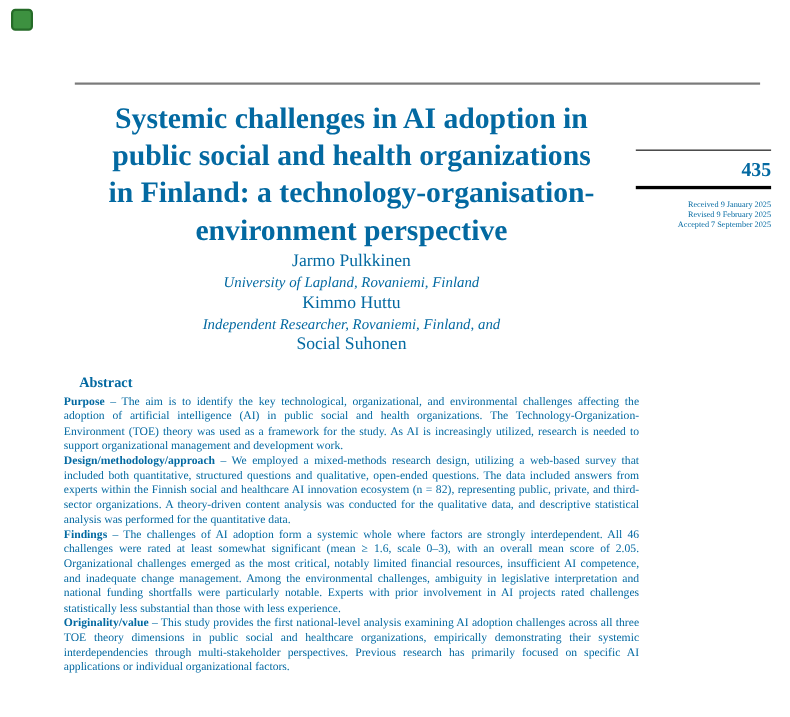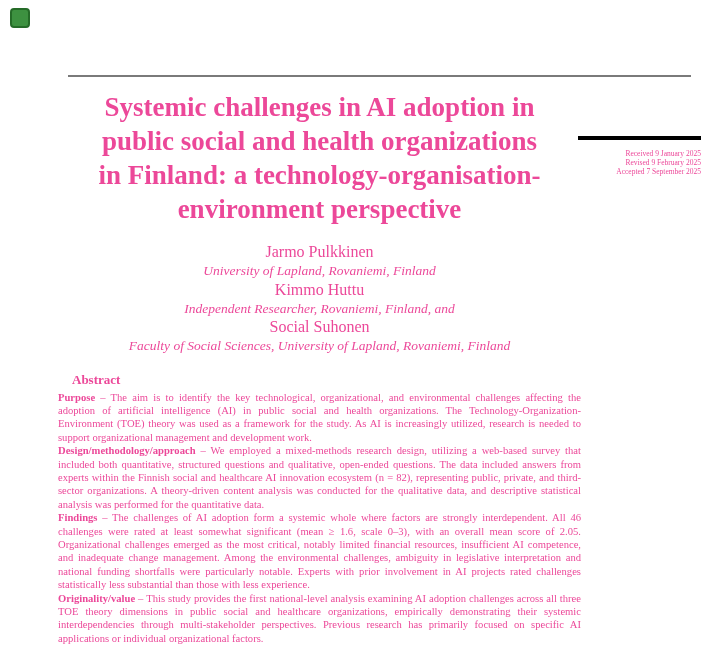--- a/index.html
+++ b/index.html
@@ -1,33 +1,33 @@
 <!DOCTYPE html>
 <html><head>
 <meta charset="utf-8">
 <style>
   html,body { margin:0; padding:0; background:#ffffff; }
   .page {
     position:relative; width:718px; height:652px; background:#ffffff;
-    font-family:"Liberation Serif","DejaVu Serif",serif; color:#ec4899;
+    font-family:"Liberation Serif","DejaVu Serif",serif; color:#0369a1;
     overflow:hidden;
   }
   .logo {
     position:absolute; left:10px; top:8px; width:20px; height:20px;
     background:#3d9140; border:2px solid #256b28; border-radius:4px;
     box-sizing:border-box;
   }
   .top-rule {
     position:absolute; left:68px; top:75px; width:623px; height:2px;
     background:#7a7a7a;
   }
   .main-col { position:absolute; left:58px; top:88px; width:523px; }
   .title { text-align:center; font-weight:bold; font-size:27px; line-height:34px; margin-top:2px; }
   .title-line { white-space:nowrap; }
-  .authors { text-align:center; margin-top:16px; }
+  .authors { text-align:center; margin-top:2px; }
   .author-name { font-size:16px; line-height:20px; }
   .author-affil { font-style:italic; font-size:13.5px; line-height:17.5px; }
   .abstract { margin-top:17px; }
   .abs-heading { font-weight:bold; font-size:13px; line-height:16px; margin:0 0 3px 14px; }
   .abs-sec { margin:0; font-size:10.6px; line-height:13.4px; text-align:justify; }
   .sec-label { font-weight:bold; }
   .kw-line { margin:5px 0 0 0; font-size:10.6px; line-height:13.4px; }
   .kw-label { font-weight:bold; }
   .side-col { position:absolute; left:578px; top:97px; width:123px; text-align:right; }
   .journal-name { font-size:12.5px; line-height:15.5px; }
@@ -51,40 +51,40 @@
       <div class="title-line">in Finland: a technology-organisation-</div>
       <div class="title-line">environment perspective</div>
     </div>
 
     <div class="authors">
       <div class="author-name">Jarmo Pulkkinen</div>
       <div class="author-affil">University of Lapland, Rovaniemi, Finland</div>
       <div class="author-name">Kimmo Huttu</div>
       <div class="author-affil">Independent Researcher, Rovaniemi, Finland, and</div>
       <div class="author-name">Social Suhonen</div>
-      <div class="author-affil">Faculty of Social Sciences, University of Lapland, Rovaniemi, Finland</div>
     </div>
 
     <div class="abstract">
       <p class="abs-heading">Abstract</p>
 
       <p class="abs-sec"><span class="sec-label">Purpose</span><span> – </span><span>The aim is to identify the key technological, organizational, and environmental challenges affecting the adoption of artificial intelligence (AI) in public social and health organizations. The Technology-Organization-Environment (TOE) theory was used as a framework for the study. As AI is increasingly utilized, research is needed to support organizational management and development work.</span></p>
 
       <p class="abs-sec"><span class="sec-label">Design/methodology/approach</span><span> – </span><span>We employed a mixed-methods research design, utilizing a web-based survey that included both quantitative, structured questions and qualitative, open-ended questions. The data included answers from experts within the Finnish social and healthcare AI innovation ecosystem (n = 82), representing public, private, and third-sector organizations. A theory-driven content analysis was conducted for the qualitative data, and descriptive statistical analysis was performed for the quantitative data.</span></p>
 
       <p class="abs-sec"><span class="sec-label">Findings</span><span> – </span><span>The challenges of AI adoption form a systemic whole where factors are strongly interdependent. All 46 challenges were rated at least somewhat significant (mean ≥ 1.6, scale 0–3), with an overall mean score of 2.05. Organizational challenges emerged as the most critical, notably limited financial resources, insufficient AI competence, and inadequate change management. Among the environmental challenges, ambiguity in legislative interpretation and national funding shortfalls were particularly notable. Experts with prior involvement in AI projects rated challenges statistically less substantial than those with less experience.</span></p>
 
       <p class="abs-sec"><span class="sec-label">Originality/value</span><span> – </span><span>This study provides the first national-level analysis examining AI adoption challenges across all three TOE theory dimensions in public social and healthcare organizations, empirically demonstrating their systemic interdependencies through multi-stakeholder perspectives. Previous research has primarily focused on specific AI applications or individual organizational factors.</span></p>
 
 
     </div>
   </div>
 
   <div class="side-col">
     <div class="rule-thin"></div>
+    <div class="page-num">435</div>
     <div class="rule-thick"></div>
     <div class="history">
       <div>Received 9 January 2025</div>
       <div>Revised 9 February 2025</div>
       <div>Accepted 7 September 2025</div>
     </div>
   </div>
 
 </div>
 

